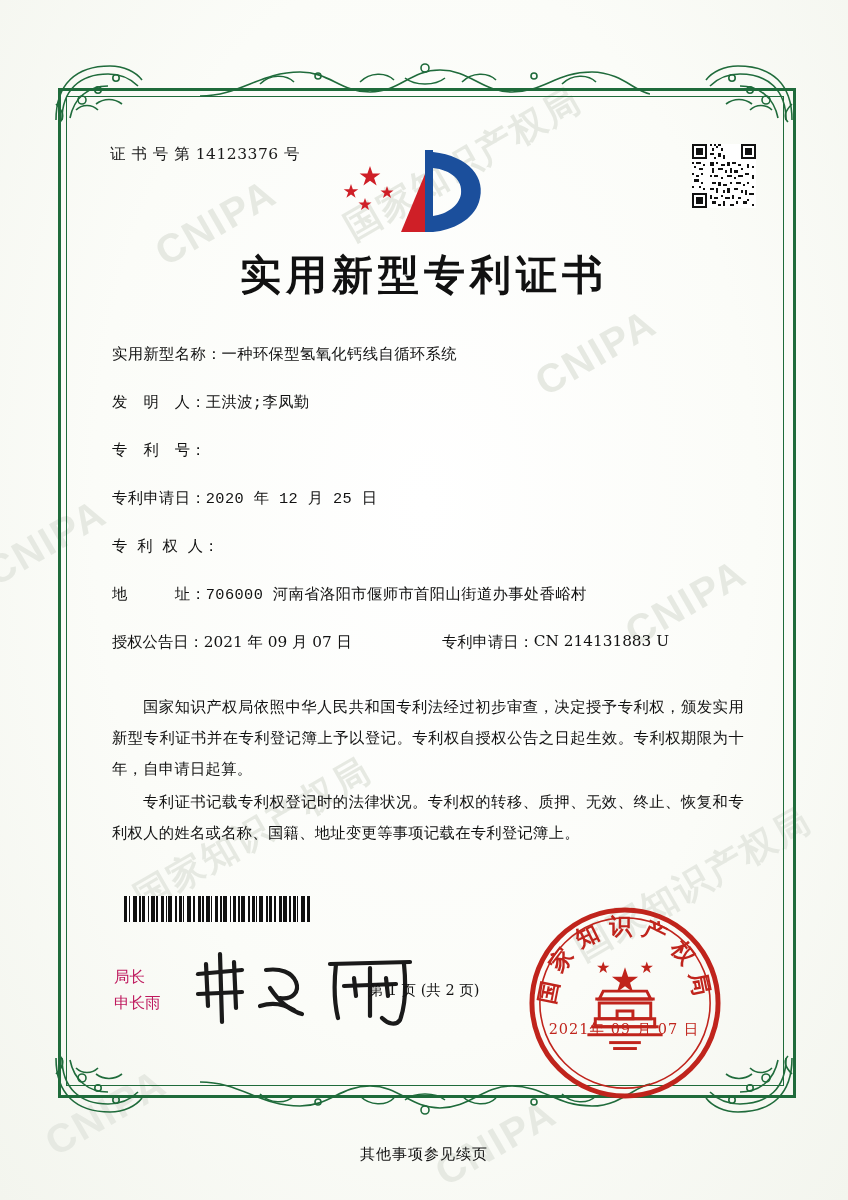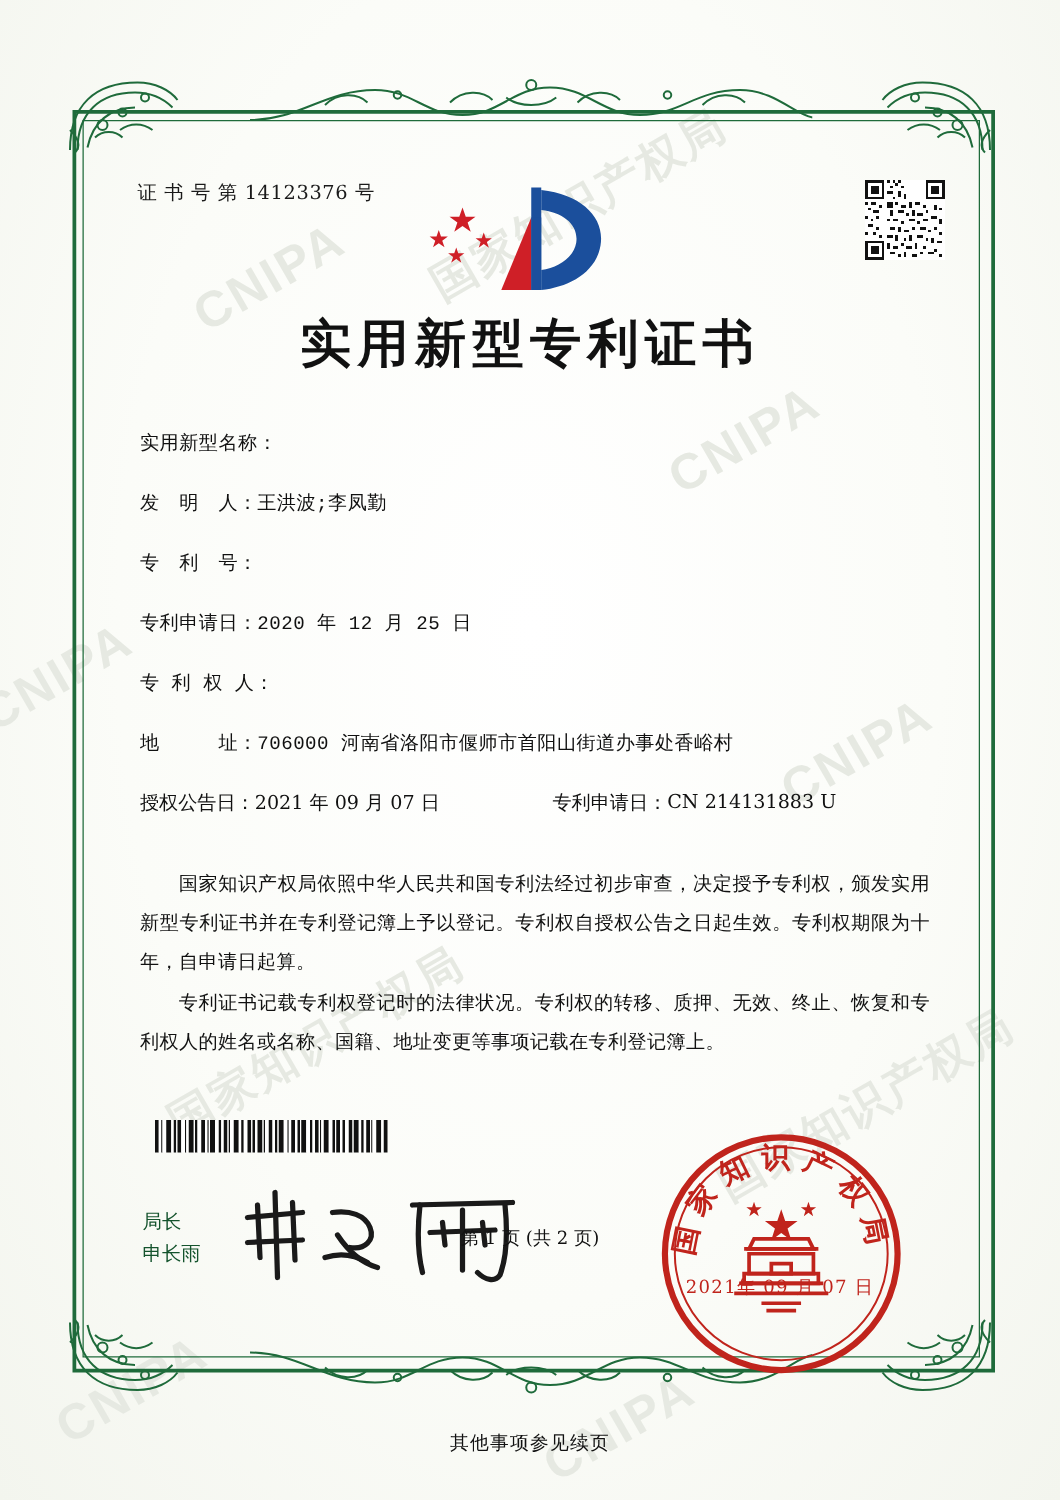--- a/index.html
+++ b/index.html
@@ -202,21 +202,21 @@
     align-items: stretch;
   }
   .barcode span { display:block; height:100%; }
 
   .sign-block {
     position: absolute;
     left: 48px;
     top: 868px;
     font-size: 15.5px;
     line-height: 26px;
-    color: #14532d;
+    color: #be185d;
     font-family: "DejaVu Serif", serif;
   }
   .signature {
     position: absolute;
     left: 118px;
     top: 852px;
     width: 250px;
     height: 80px;
     color: #1a1a1a;
   }
@@ -484,20 +484,21 @@
         </g>
       </svg>
     </div>
 
     <div class="doc-title">实用新型专利证书</div>
 
     <div class="fields">
       <div class="field-row">
         <span class="f-label">实用新型名称</span>
         <span class="f-colon">：</span>
+        <span class="f-value">一种环保型氢氧化钙线自循环系统</span>
       </div>
       <div class="field-row">
         <span class="f-label">发　明　人</span>
         <span class="f-colon">：</span>
         <span class="f-value">王洪波;李凤勤</span>
       </div>
       <div class="field-row">
         <span class="f-label">专　利　号</span>
         <span class="f-colon">：</span>
       </div>

